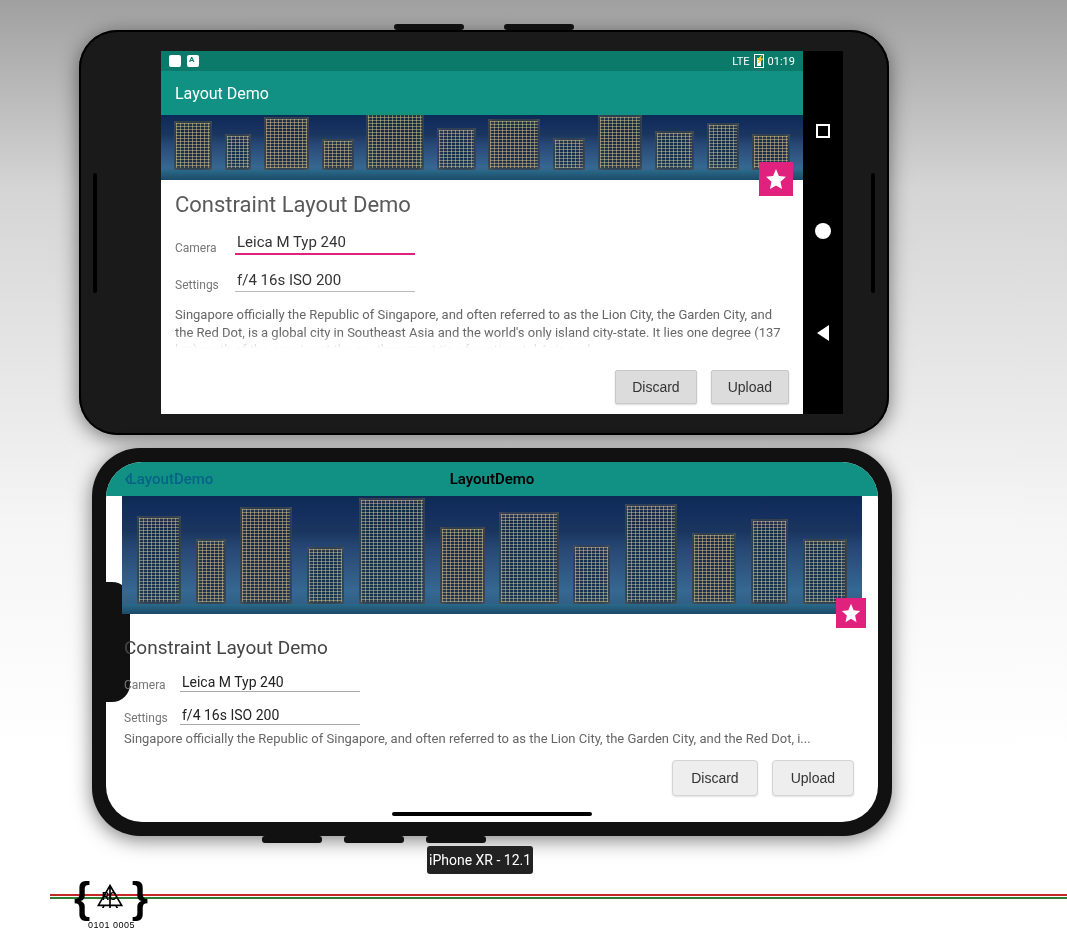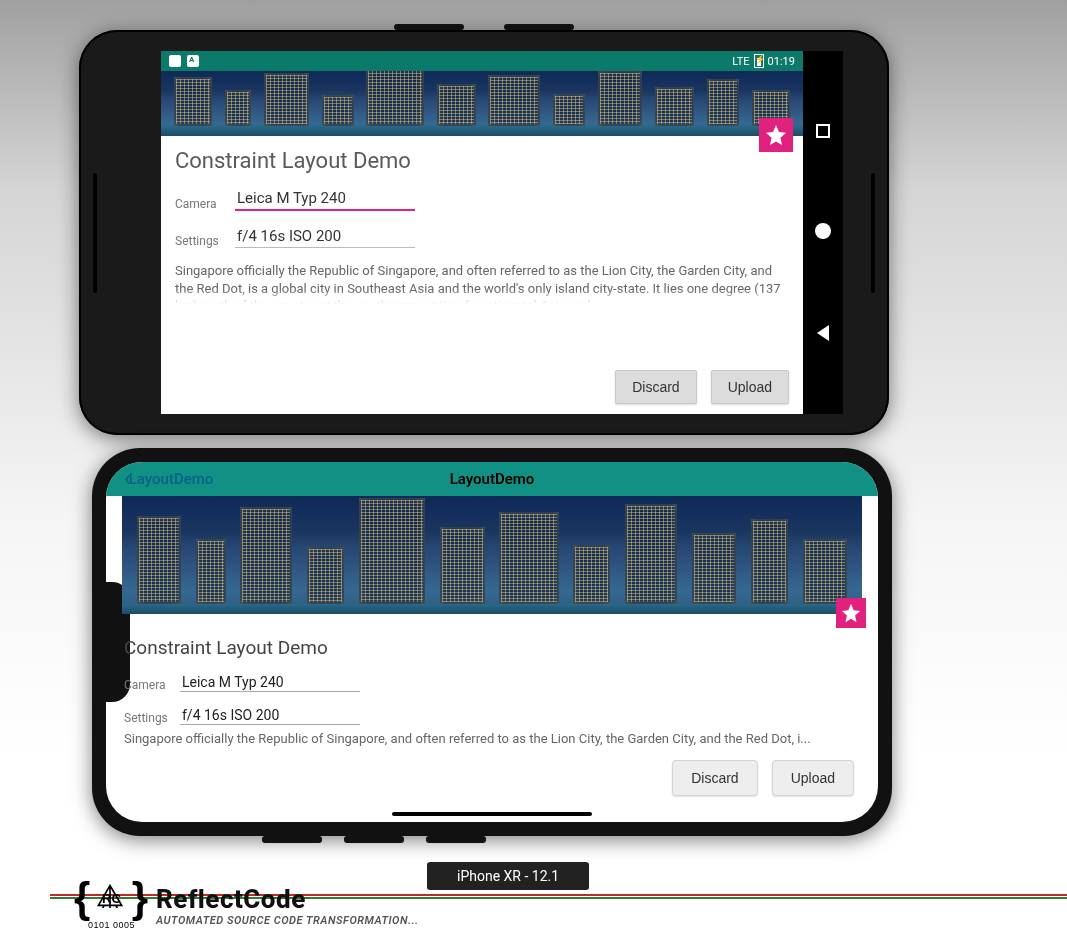--- a/index.html
+++ b/index.html
@@ -188,42 +188,42 @@
     background:#eeeeee; border:1px solid #d4d4d4;
     padding:9px 18px; font-size:14px; color:#333; border-radius:4px;
     box-shadow:0 1px 2px rgba(0,0,0,0.12); cursor:pointer;
   }
   .home-ind { position:absolute; bottom:6px; left:50%; transform:translateX(-50%);
     width:200px; height:4px; background:#000; border-radius:3px;}
 
   .device-label {
     position:absolute; left:427px; top:846px;
     background:#222; color:#fff; font-size:14px;
-    padding:6px 30px; border-radius:3px;margin-top:16px;
+    padding:6px 2px; border-radius:3px;
   }
 
   
   .footer {
     position:absolute; left:0; right:0; top:880px;
     display:flex; align-items:center; gap:10px;
     padding-left:76px;
   }
   .footer-line-red{ position:absolute; left:50px; right:0; top:14px; height:2px; background:#c62828;}
   .footer-line-green{ position:absolute; left:50px; right:0; top:17px; height:2px; background:#2e7d32;}
   .rc-logo {
     width:70px; height:48px; position:relative; z-index:2;
     font-family: "Trebuchet MS", sans-serif;
   }
   .rc-logo .brace{position:absolute; font-size:42px; font-weight:bold; top:-6px;}
   .rc-logo .brace.l{left:-2px;} .rc-logo .brace.r{right:-2px;}
   .rc-logo .tri{
     position:absolute; left:20px; top:4px; width:28px; height:24px;
   }
   .rc-logo .tri svg{width:100%;height:100%;}
-  .rc-logo .rc{position:absolute; left:26px; top:11px; font-size:13px; font-weight:bold;}
+  .rc-logo .rc{position:absolute; left:26px; top:11px; font-size:10px; font-weight:bold;}
   .rc-logo .bin{position:absolute; left:12px; bottom:-2px; font-size:9px; letter-spacing:0.5px;}
   .footer-text { z-index:2; padding-top:2px;}
   .brand { font-size:26px; font-weight:800; letter-spacing:0.5px; color:#111;}
   .tagline { font-size:11px; letter-spacing:0.5px; color:#555; font-style:italic; font-weight:600; text-transform:uppercase;}
 
   
   .b1{left:2%; width:6%; height:75%;} .b2{left:10%; width:4%; height:55%;}
   .b3{left:16%; width:7%; height:82%;} .b4{left:25%; width:5%; height:48%;}
   .b5{left:32%; width:9%; height:90%;} .b6{left:43%; width:6%; height:65%;}
   .b7{left:51%; width:8%; height:78%;} .b8{left:61%; width:5%; height:50%;}
@@ -243,20 +243,23 @@
       <div class="status-bar">
         <div class="status-left">
           <span class="sicon"></span>
           <span class="sicon a"></span>
         </div>
         <div class="status-right">
           <span class="lte">LTE</span>
           <span class="batt"></span>
           <span>01:19</span>
         </div>
+      </div>
+      <div class="app-bar">
+        <span>Layout Demo</span>
       </div>
       <div class="hero-wrap">
         <div class="hero">
           <div class="bldg windows b1"></div>
             <div class="bldg windows b2"></div>
           <div class="bldg windows b3"></div>
             <div class="bldg windows b4"></div>
           <div class="bldg windows b5"></div>
             <div class="bldg windows b6"></div>
           <div class="bldg windows b7"></div>
@@ -364,17 +367,13 @@
     <span class="brace l">{</span>
     <span class="tri">
       <svg viewBox="0 0 24 20">
           <path d="M12 1 L22 18 L2 18 Z M12 1 L12 18 M7 18 L5 22 M17 18 L19 22 M12 18 L12 22" fill="none" stroke="#000" stroke-width="1.4"></path>
         </svg>
     </span>
     <span class="rc">RC</span>
     <span class="brace r">}</span>
     <span class="bin">0101 0005</span>
   </div>
-  <div class="footer-text">
-    <div class="brand">ReflectCode</div>
-    <div class="tagline">Automated source code transformation...</div>
-  </div>
 </div>
 
 </body></html>

